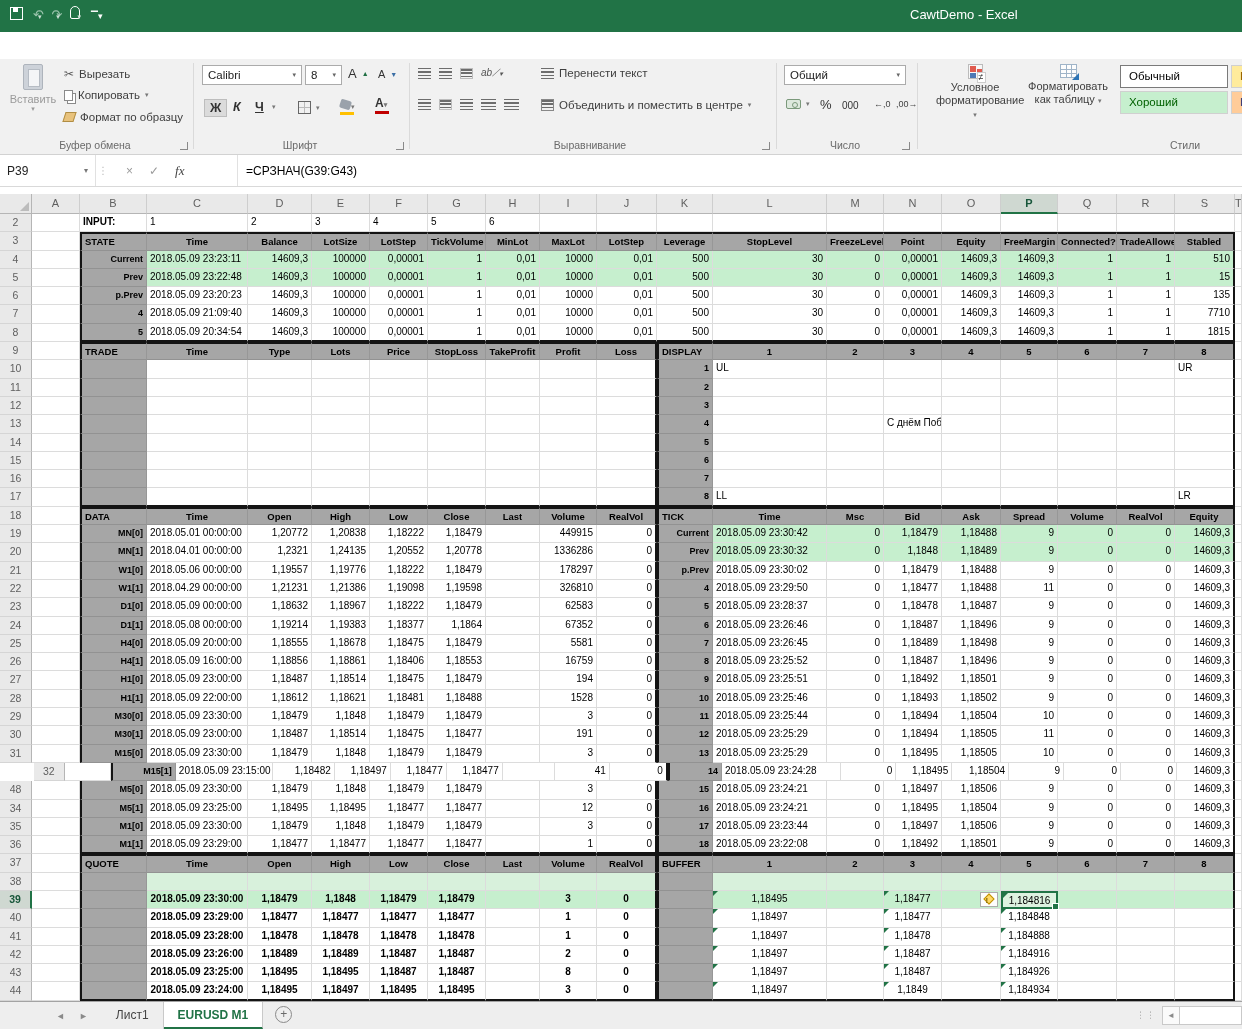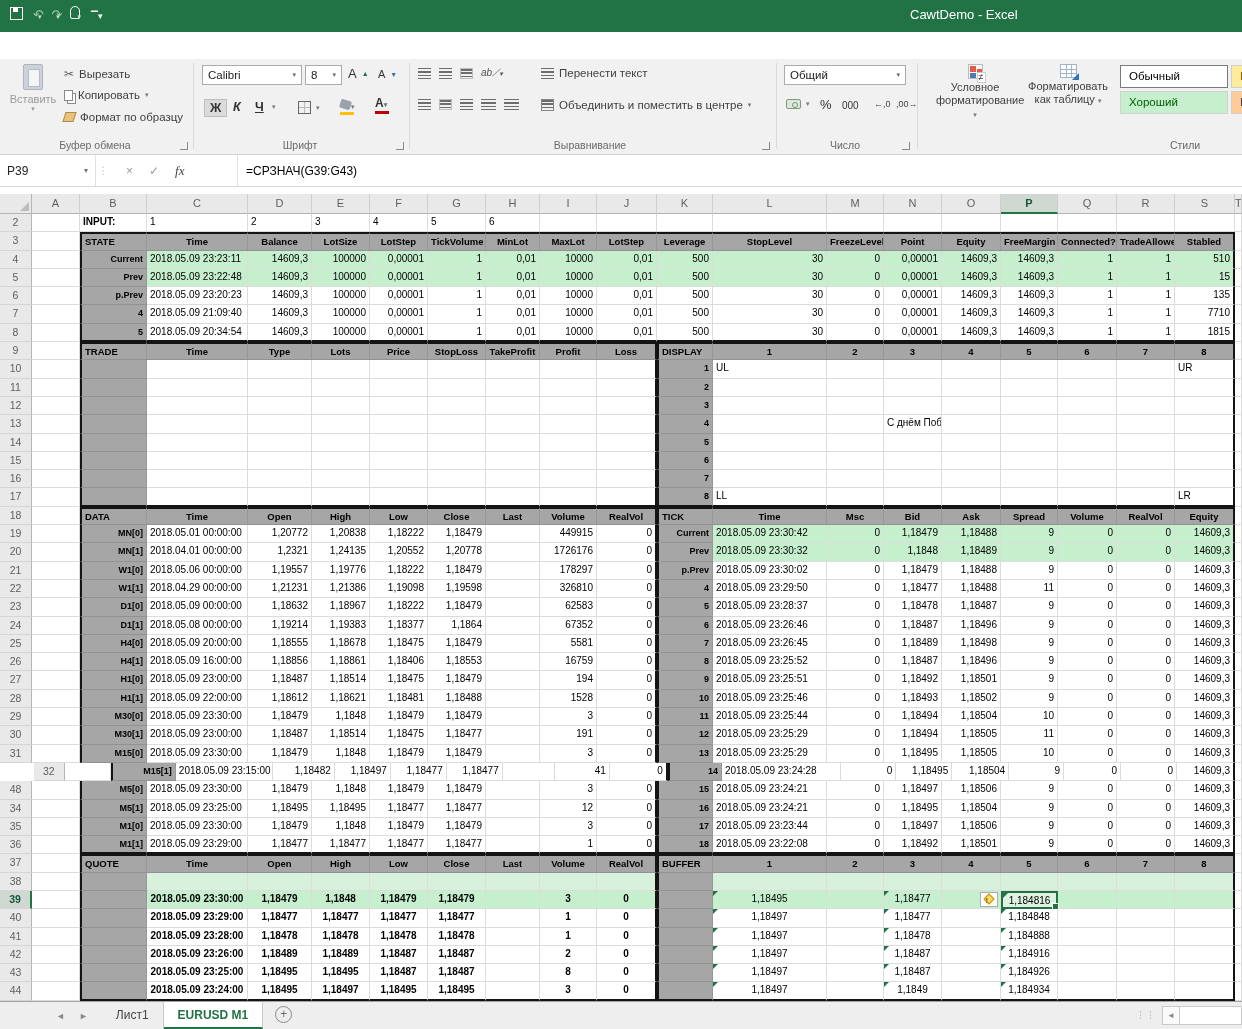--- a/index.html
+++ b/index.html
@@ -705,21 +705,21 @@
         <div class="row" style="height: 18.3px;">
           <div class="gut">20</div>
           <div class="cell " style="width: 48px;"></div>
           <div class="cell gray stub bl" style="width: 67px;">MN[1]</div>
           <div class="cell al" style="width: 101px;">2018.04.01 00:00:00</div>
           <div class="cell ar" style="width: 64px;">1,2321</div>
           <div class="cell ar" style="width: 58px;">1,24135</div>
           <div class="cell ar" style="width: 58px;">1,20552</div>
           <div class="cell ar" style="width: 58px;">1,20778</div>
           <div class="cell ar" style="width: 54px;"></div>
-          <div class="cell ar" style="width: 57px;">1726176</div>
+          <div class="cell ar" style="width: 57px;">1336286</div>
           <div class="cell ar br" style="width: 60px;">0</div>
           <div class="cell gray stub bl" style="width: 56px;">Prev</div>
           <div class="cell al grn" style="width: 114px;">2018.05.09 23:30:32</div>
           <div class="cell ar grn" style="width: 57px;">0</div>
           <div class="cell ar grn" style="width: 58px;">1,1848</div>
           <div class="cell ar grn" style="width: 59px;">1,18489</div>
           <div class="cell ar grn" style="width: 57px;">9</div>
           <div class="cell ar grn" style="width: 59px;">0</div>
           <div class="cell ar grn" style="width: 58px;">0</div>
           <div class="cell ar grn br" style="width: 60px;">14609,3</div>

